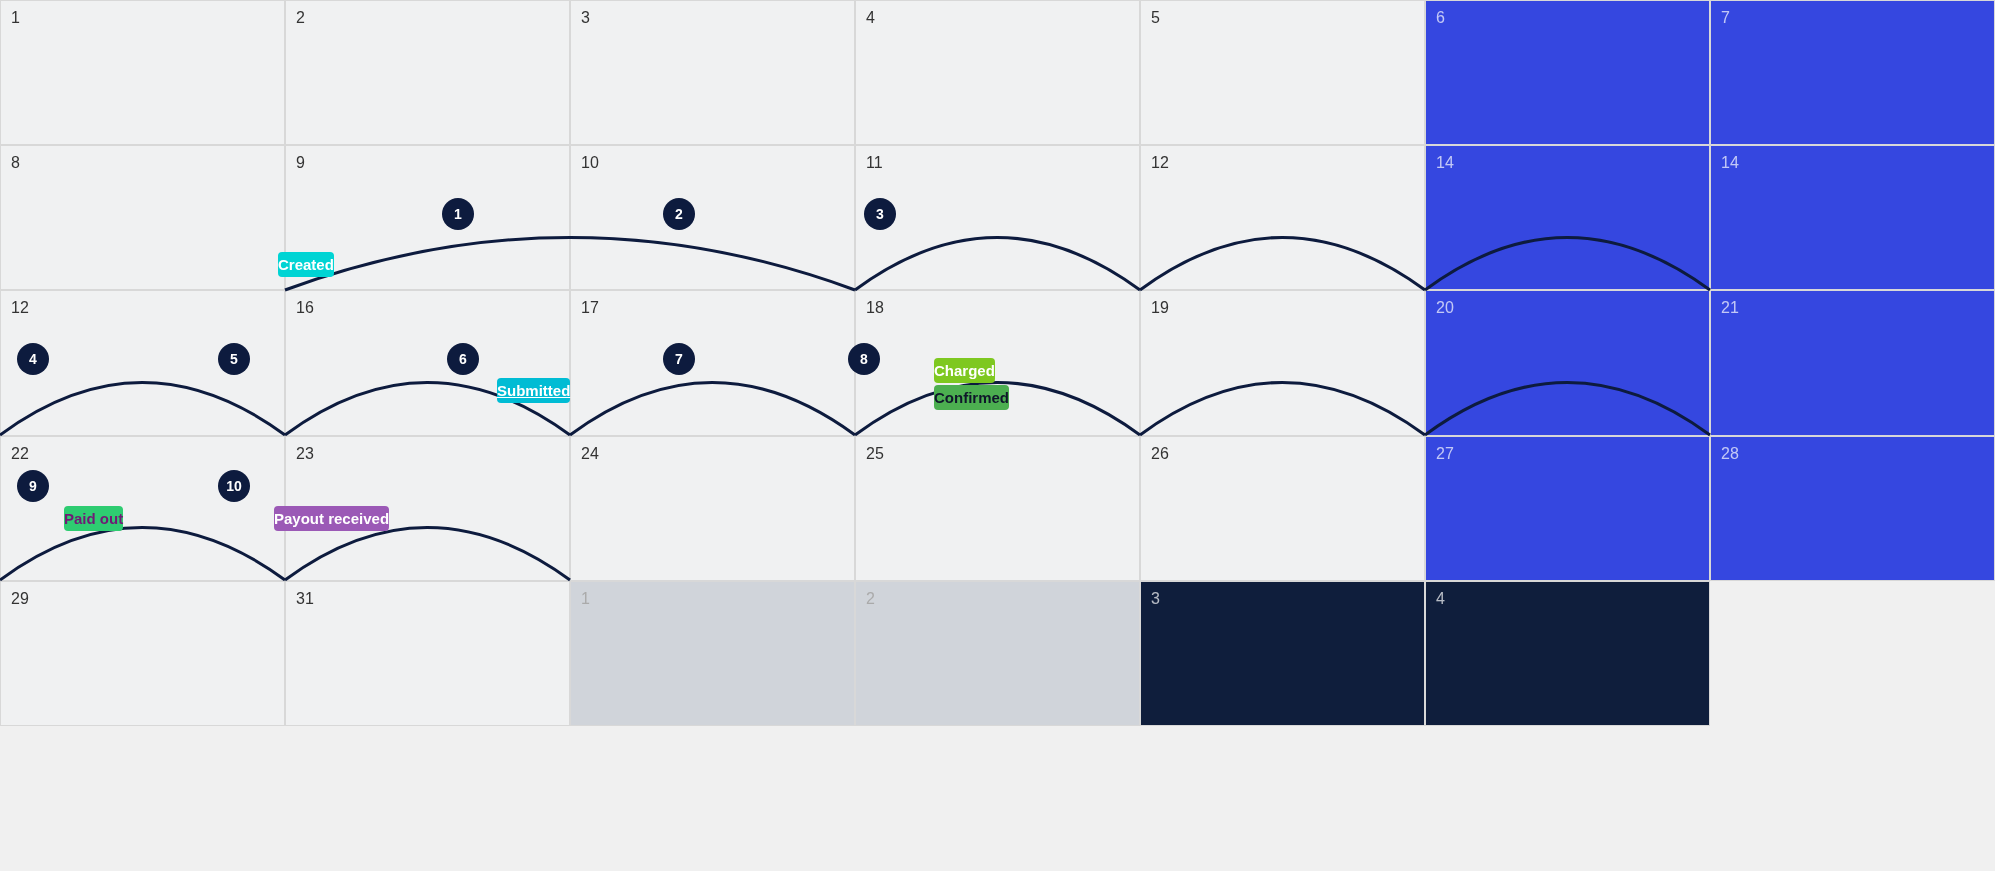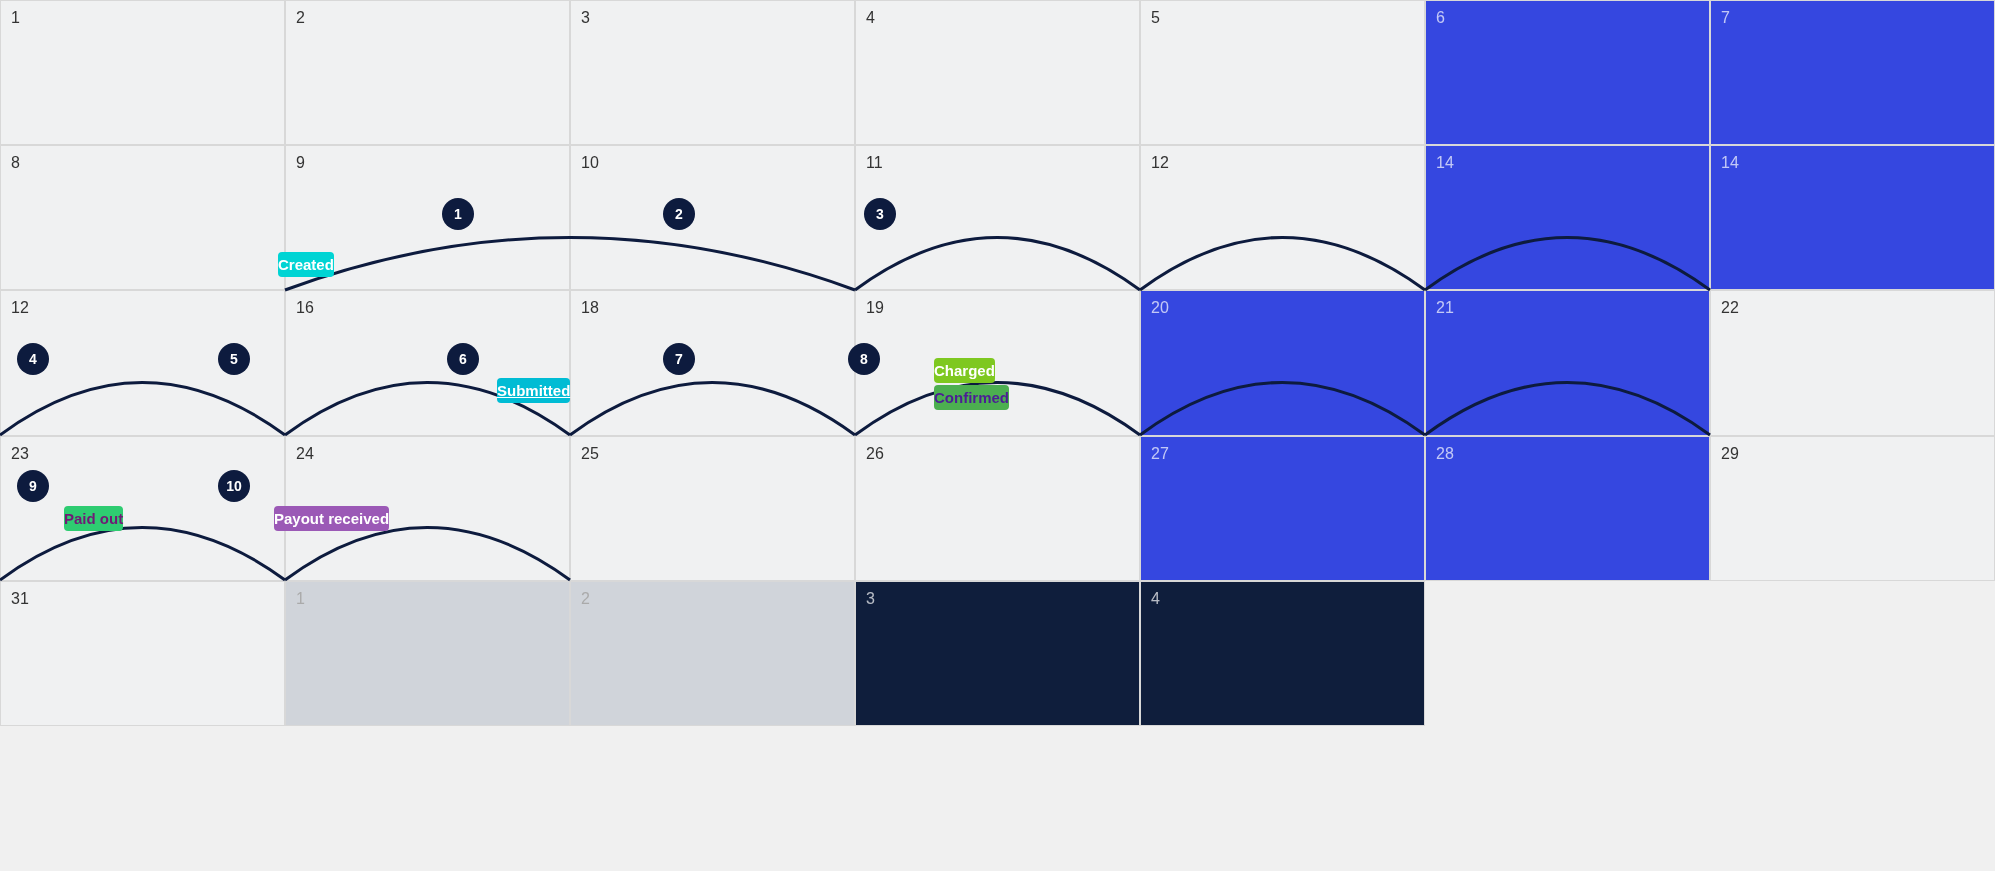--- a/index.html
+++ b/index.html
@@ -89,21 +89,21 @@
       text-decoration: underline;
     }
 
     .label-green-charged {
       background: #7ec820;
       color: white;
     }
 
     .label-green-confirmed {
       background: #4caf50;
-      color: #4c1d95;
+      color: #0f172a;
     }
 
     .label-green-paid {
       background: #2ecc71;
       color: #701a75;
     }
 
     .label-purple {
       background: #9b59b6;
       color: white;
@@ -173,20 +173,23 @@
       <div class="cell blue-light">
         <span class="cell-number">14</span>
       </div>
       <div class="cell">
         <span class="cell-number">12</span>
       </div>
       <div class="cell">
         <span class="cell-number">16</span>
       </div>
       <div class="cell">
+        <span class="cell-number">17</span>
+      </div>
+      <div class="cell">
         <span class="cell-number">18</span>
       </div>
       <div class="cell">
         <span class="cell-number">19</span>
       </div>
       <div class="cell blue-light">
         <span class="cell-number">20</span>
       </div>
       <div class="cell blue-light">
         <span class="cell-number">21</span>

